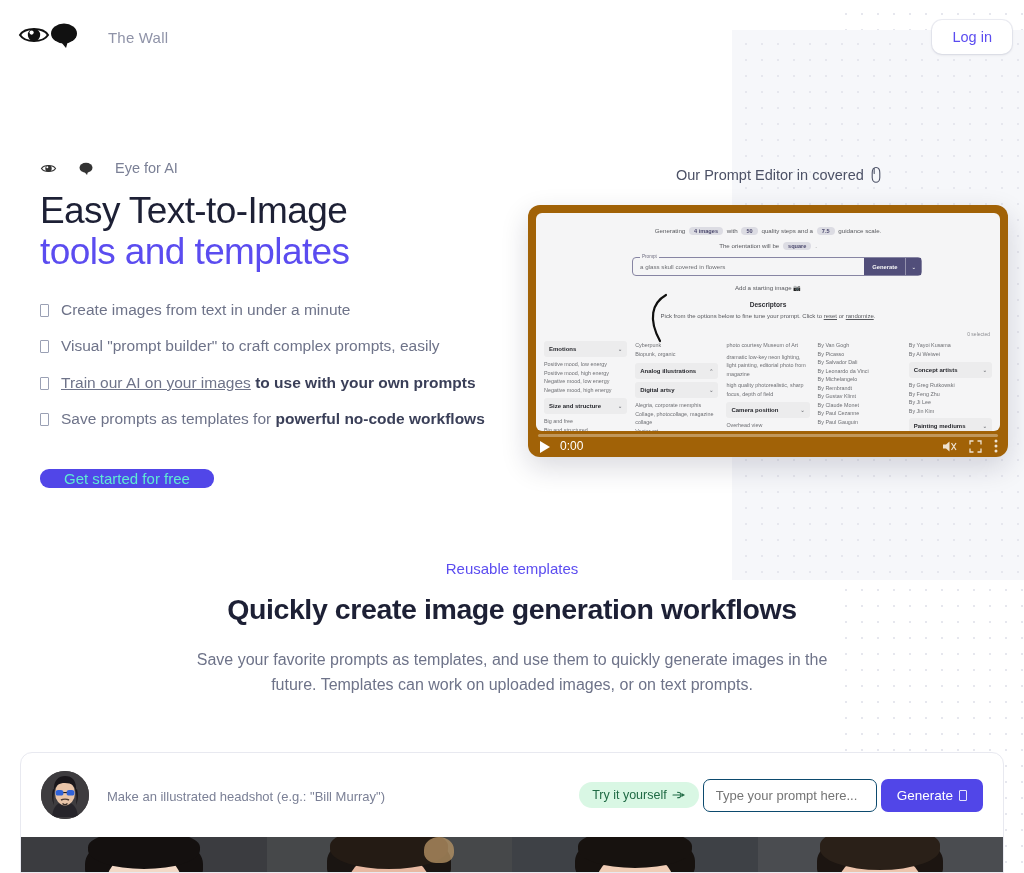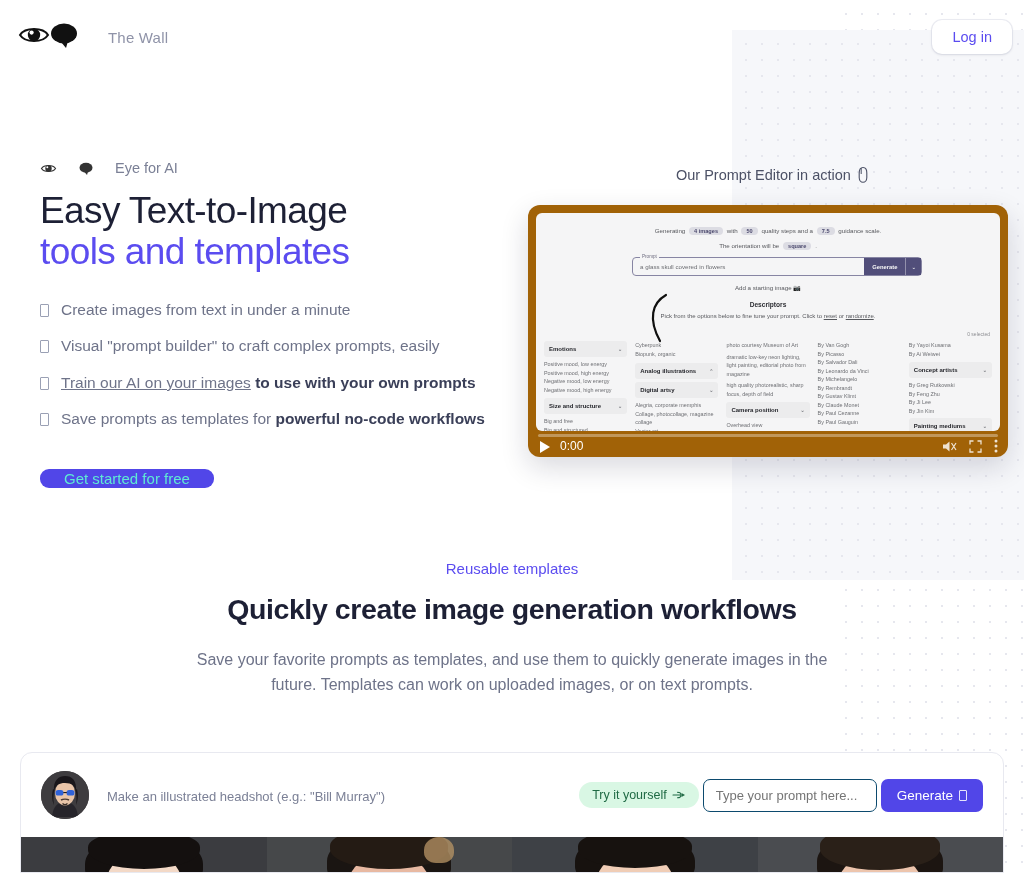--- a/index.html
+++ b/index.html
@@ -248,21 +248,21 @@
       <div class="bullet">
         <span class="tofu"></span>
         <span><span>Save prompts as templates for </span><b>powerful no-code workflows</b></span>
       </div>
     </div>
 
     <button class="cta">Get started for free</button>
   </div>
 
   <div class="video-caption">
-    <span>Our Prompt Editor in action</span>
+    <span>Our Prompt Editor in covered</span>
     <svg width="12" height="18" viewBox="0 0 12 18">
       <path d="M6 1.5 C3 1.5 2.2 4 2.2 7 L2.2 11.5 C2.2 14.2 3.8 16.3 6 16.3 C8.2 16.3 9.8 14.2 9.8 11.5 L9.8 7 C9.8 4 9 1.5 6 1.5 Z" fill="none" stroke="#4c5166" stroke-width="1.1"></path>
       <path d="M4.2 2 L4.2 8" stroke="#4c5166" stroke-width="1"></path>
     </svg>
   </div>
 
   <div class="video-shell">
     <div class="video-frame">
 
       <div class="ed ed-line1">

